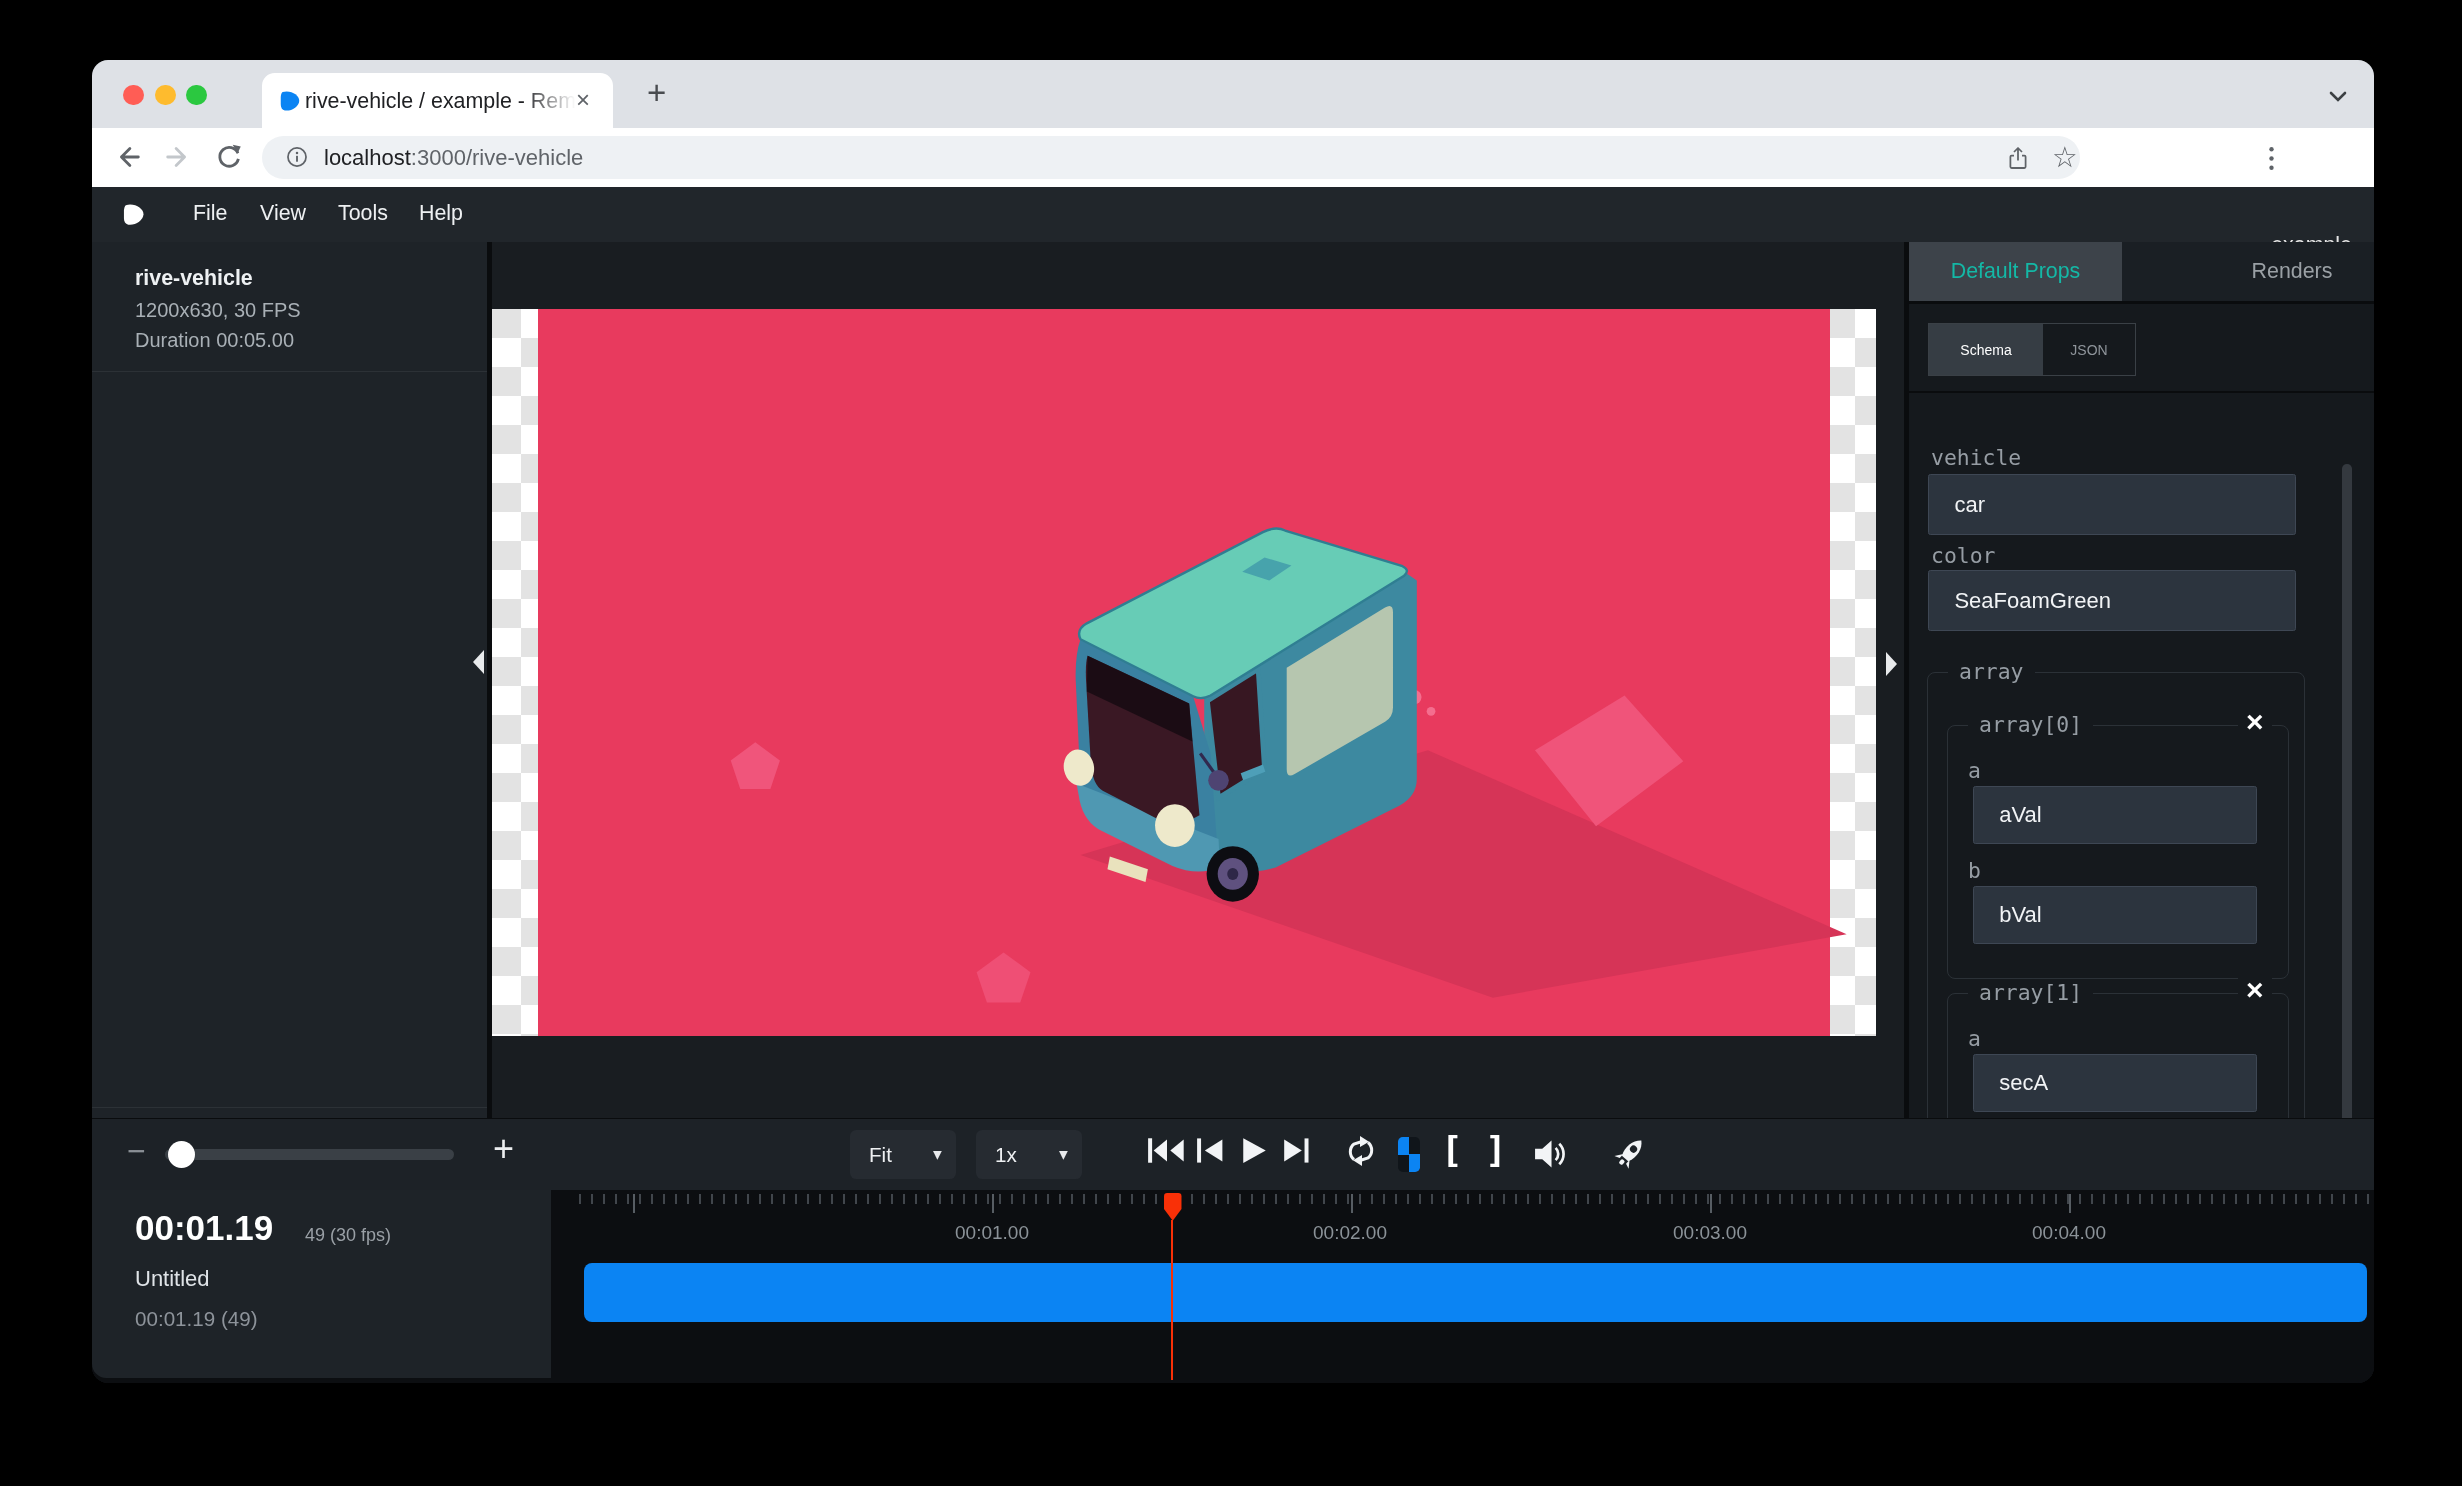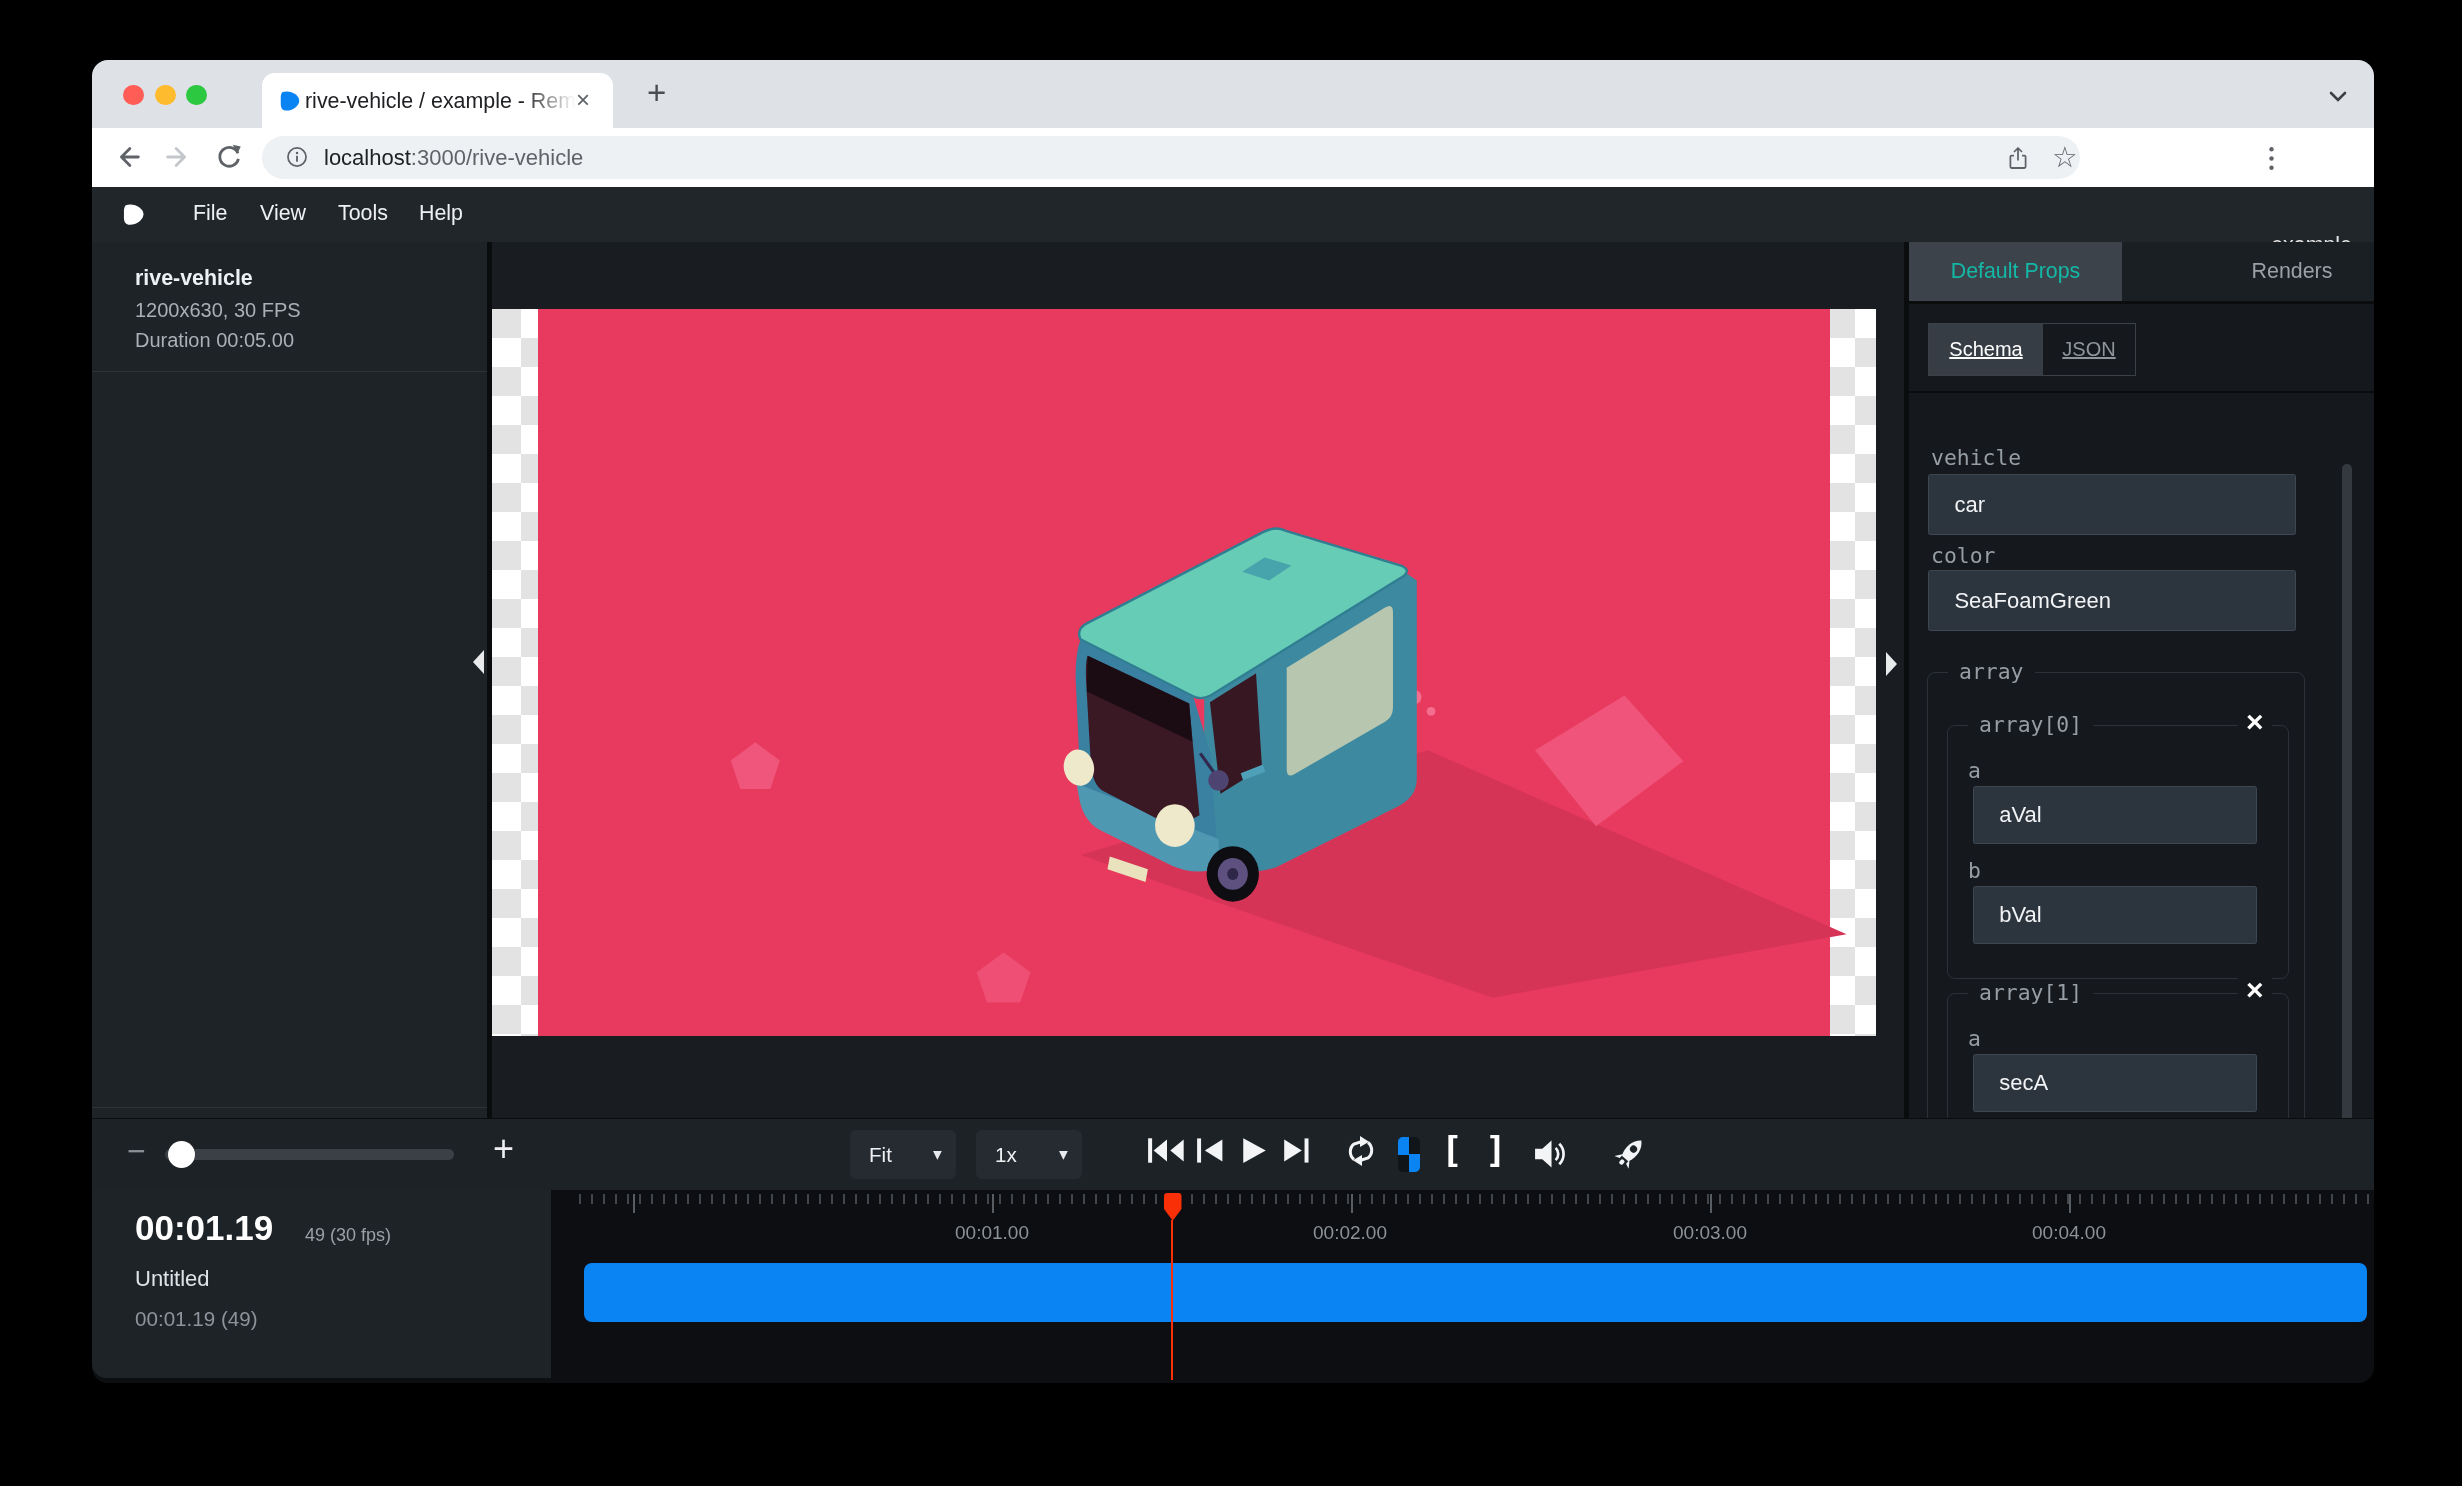--- a/index.html
+++ b/index.html
@@ -50,21 +50,21 @@
   .col-left{left:381px;top:590px;border-right:11px solid #e8eaec;}
   .col-right{left:1794px;top:592px;border-left:11px solid #e8eaec;}
   .pdiv{left:1812px;top:182px;width:4.8px;height:876px;background:#0a0c0e;}
   
   .panel{left:1817px;top:182px;width:465px;height:876px;background:#15191d;overflow:hidden;}
   .ptab{top:0;height:59px;display:flex;align-items:center;justify-content:center;font-size:21.4px;}
   .ptab.active{left:0;width:213px;background:#3d434a;color:#14b8a6;}
   .ptab.idle{left:213px;width:252px;background:#1a1f24;color:#9aa0a5;padding-left:44px;}
   .ptabline{left:0;top:59px;width:465px;height:3.2px;background:#0a0c0e;}
   .seg{left:19px;top:81px;width:206px;height:51px;border:1.6px solid #3a4046;display:flex;}
-  .segbtn{height:100%;display:flex;align-items:center;justify-content:center;font-size:20px;text-decoration:underline;}
+  .segbtn{height:100%;display:flex;align-items:center;justify-content:center;font-size:14px;}
   .seg-schema{width:114px;background:#363d44;color:#fff;}
   .seg-json{width:92px;background:transparent;color:#8f959b;}
   .pline{left:0;top:149px;width:465px;height:2.4px;background:#0a0c0e;}
   .mlabel{font-family:"DejaVu Sans Mono",monospace;font-size:21.4px;color:#969da4;}
   .pinput{background:#2c343e;border:1.6px solid #3e4754;border-radius:2.4px;display:flex;align-items:center;}
   .pinput span{margin-left:25.4px;font-size:22px;color:#f1f3f5;}
   .fieldset{border:1.6px solid #2b3137;border-radius:8px;}
   .legend{position:absolute;top:-14.3px;background:#15191d;padding:0 11px;}
   .xbtn{position:absolute;font-size:30px;font-weight:bold;color:#fff;line-height:24px;background:#15191d;padding:0 8px;}
   .scrollbar{left:433px;top:222px;width:9.5px;height:833px;background:#34393f;border-radius:4.8px;}

